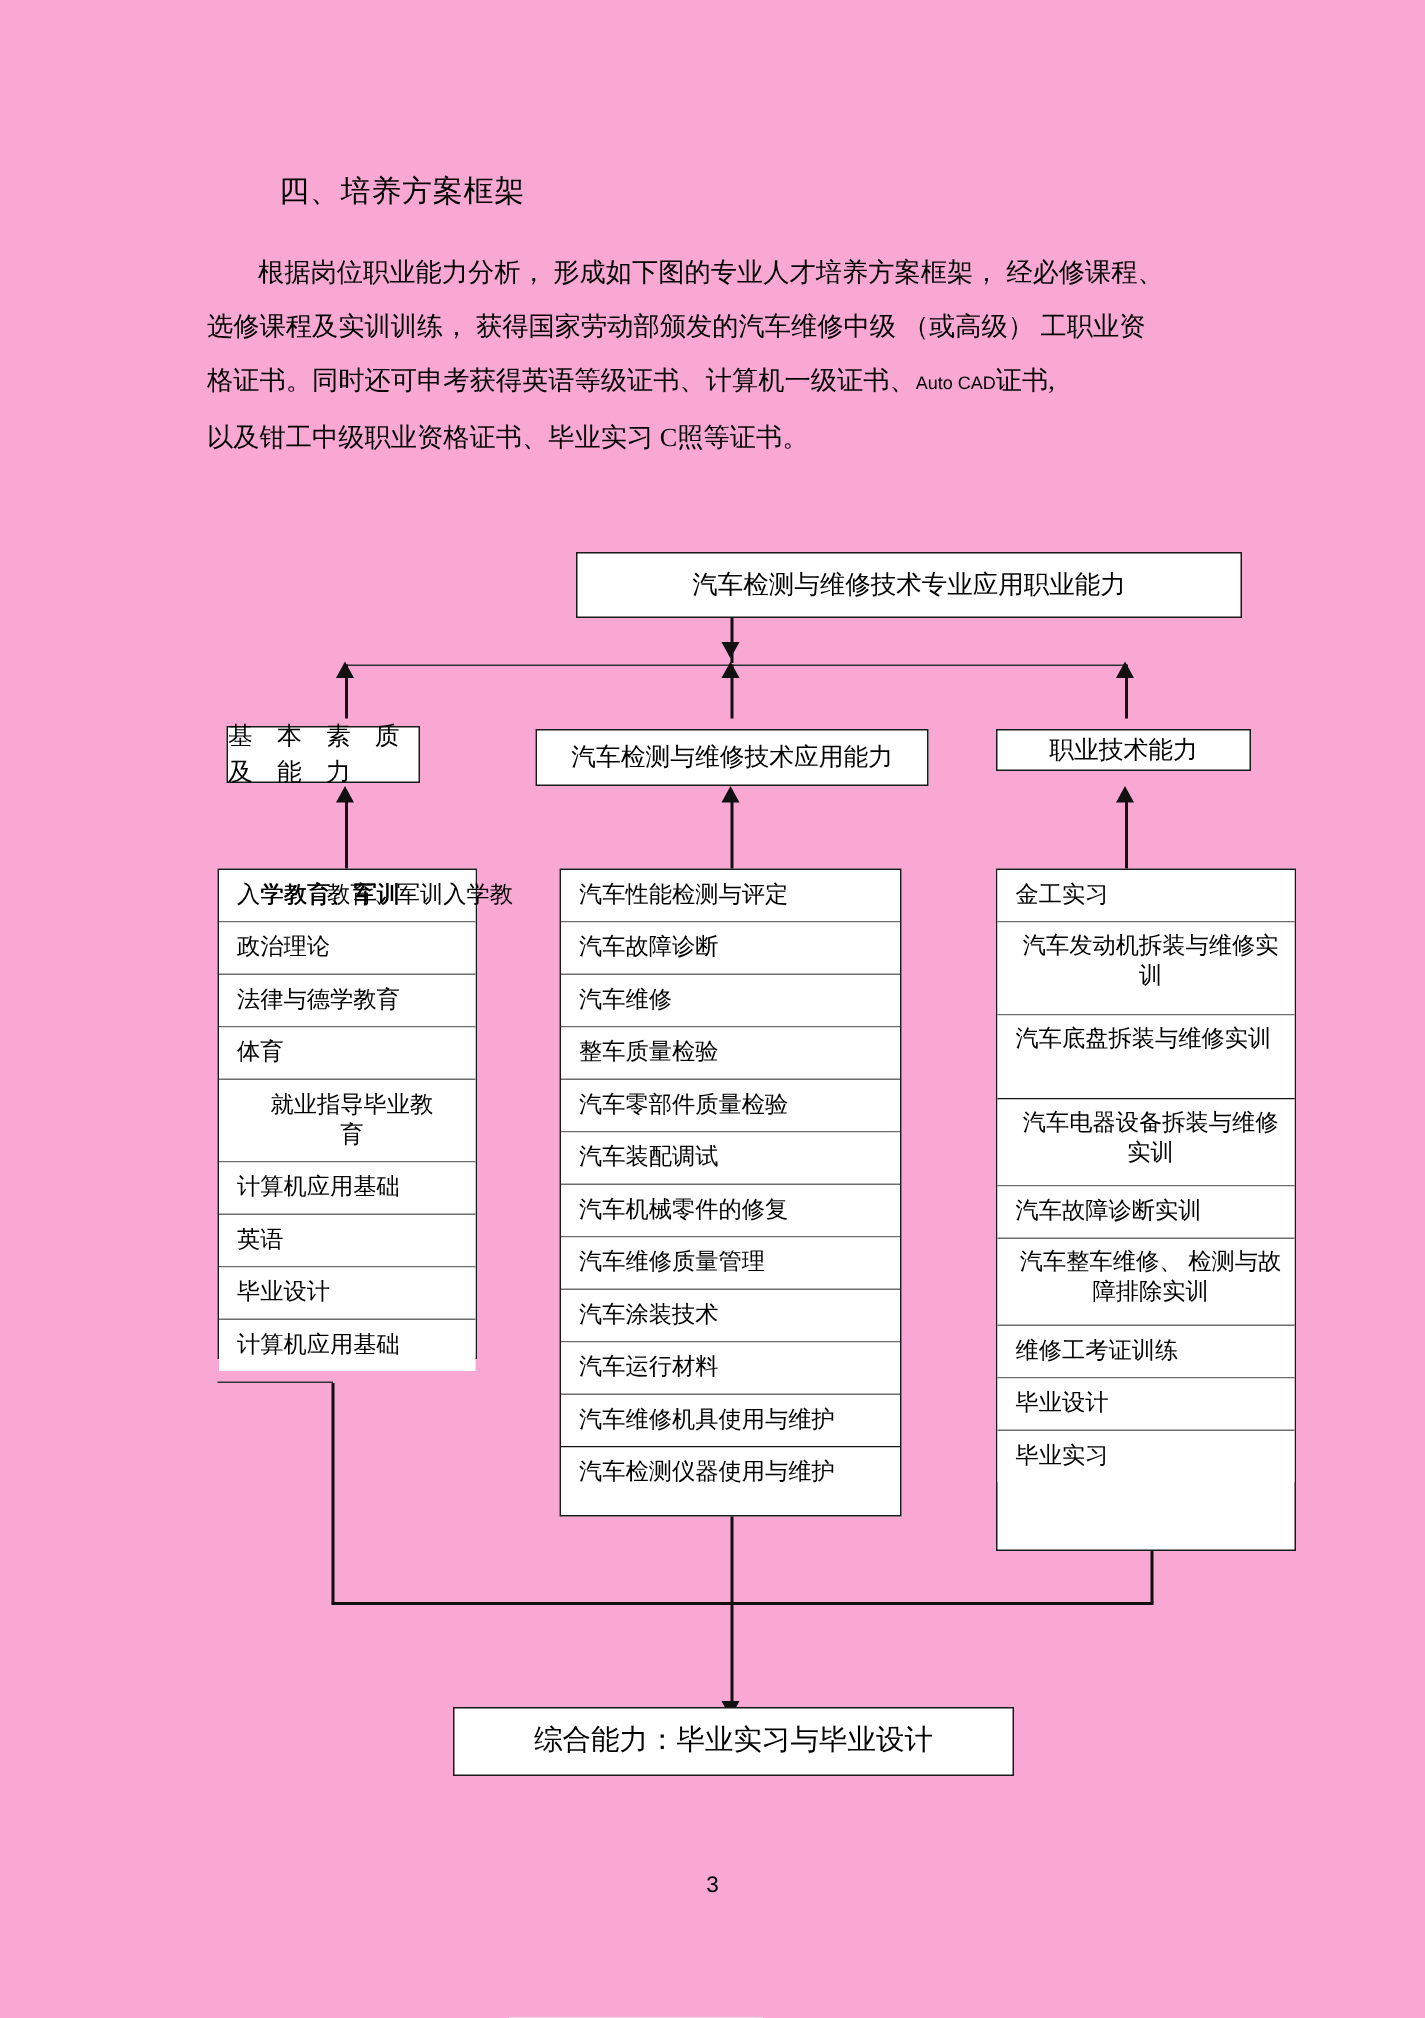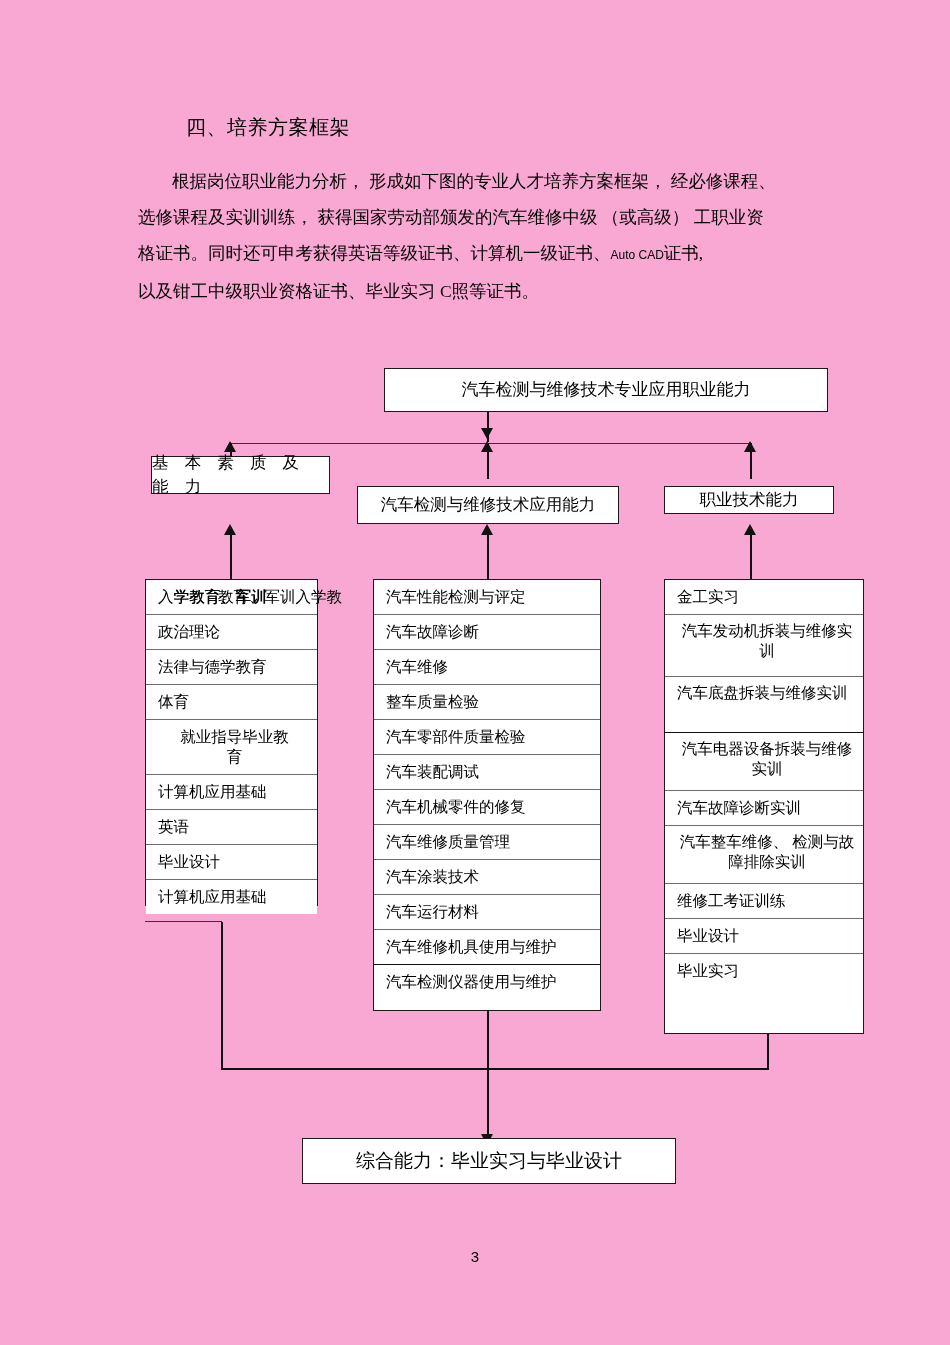--- a/index.html
+++ b/index.html
@@ -158,21 +158,21 @@
 
   <div class="vline" style="left:230px; top:443px; height:36px;"></div>
   <div class="arrow-up" style="left:224px; top:441px;"></div>
 
   <div class="vline" style="left:487px; top:443px; height:36px;"></div>
   <div class="arrow-up" style="left:481px; top:441px;"></div>
 
   <div class="vline" style="left:750px; top:443px; height:36px;"></div>
   <div class="arrow-up" style="left:744px; top:441px;"></div>
 
-  <div class="box cat-box center spaced" style="left:151px; top:456px; width:179px; height:38px;">
+  <div class="box cat-box center spaced" style="left:151px; top:484px; width:129px; height:38px;">
     <span class="txt">基 本 素 质 及 能 力</span>
   </div>
 
   <div class="box cat-box center" style="left:357px; top:486px; width:262px; height:38px;">
     <span class="txt">汽车检测与维修技术应用能力</span>
   </div>
 
   <div class="box cat-box center" style="left:664px; top:486px; width:170px; height:28px;">
     <span class="txt">职业技术能力</span>
   </div>

